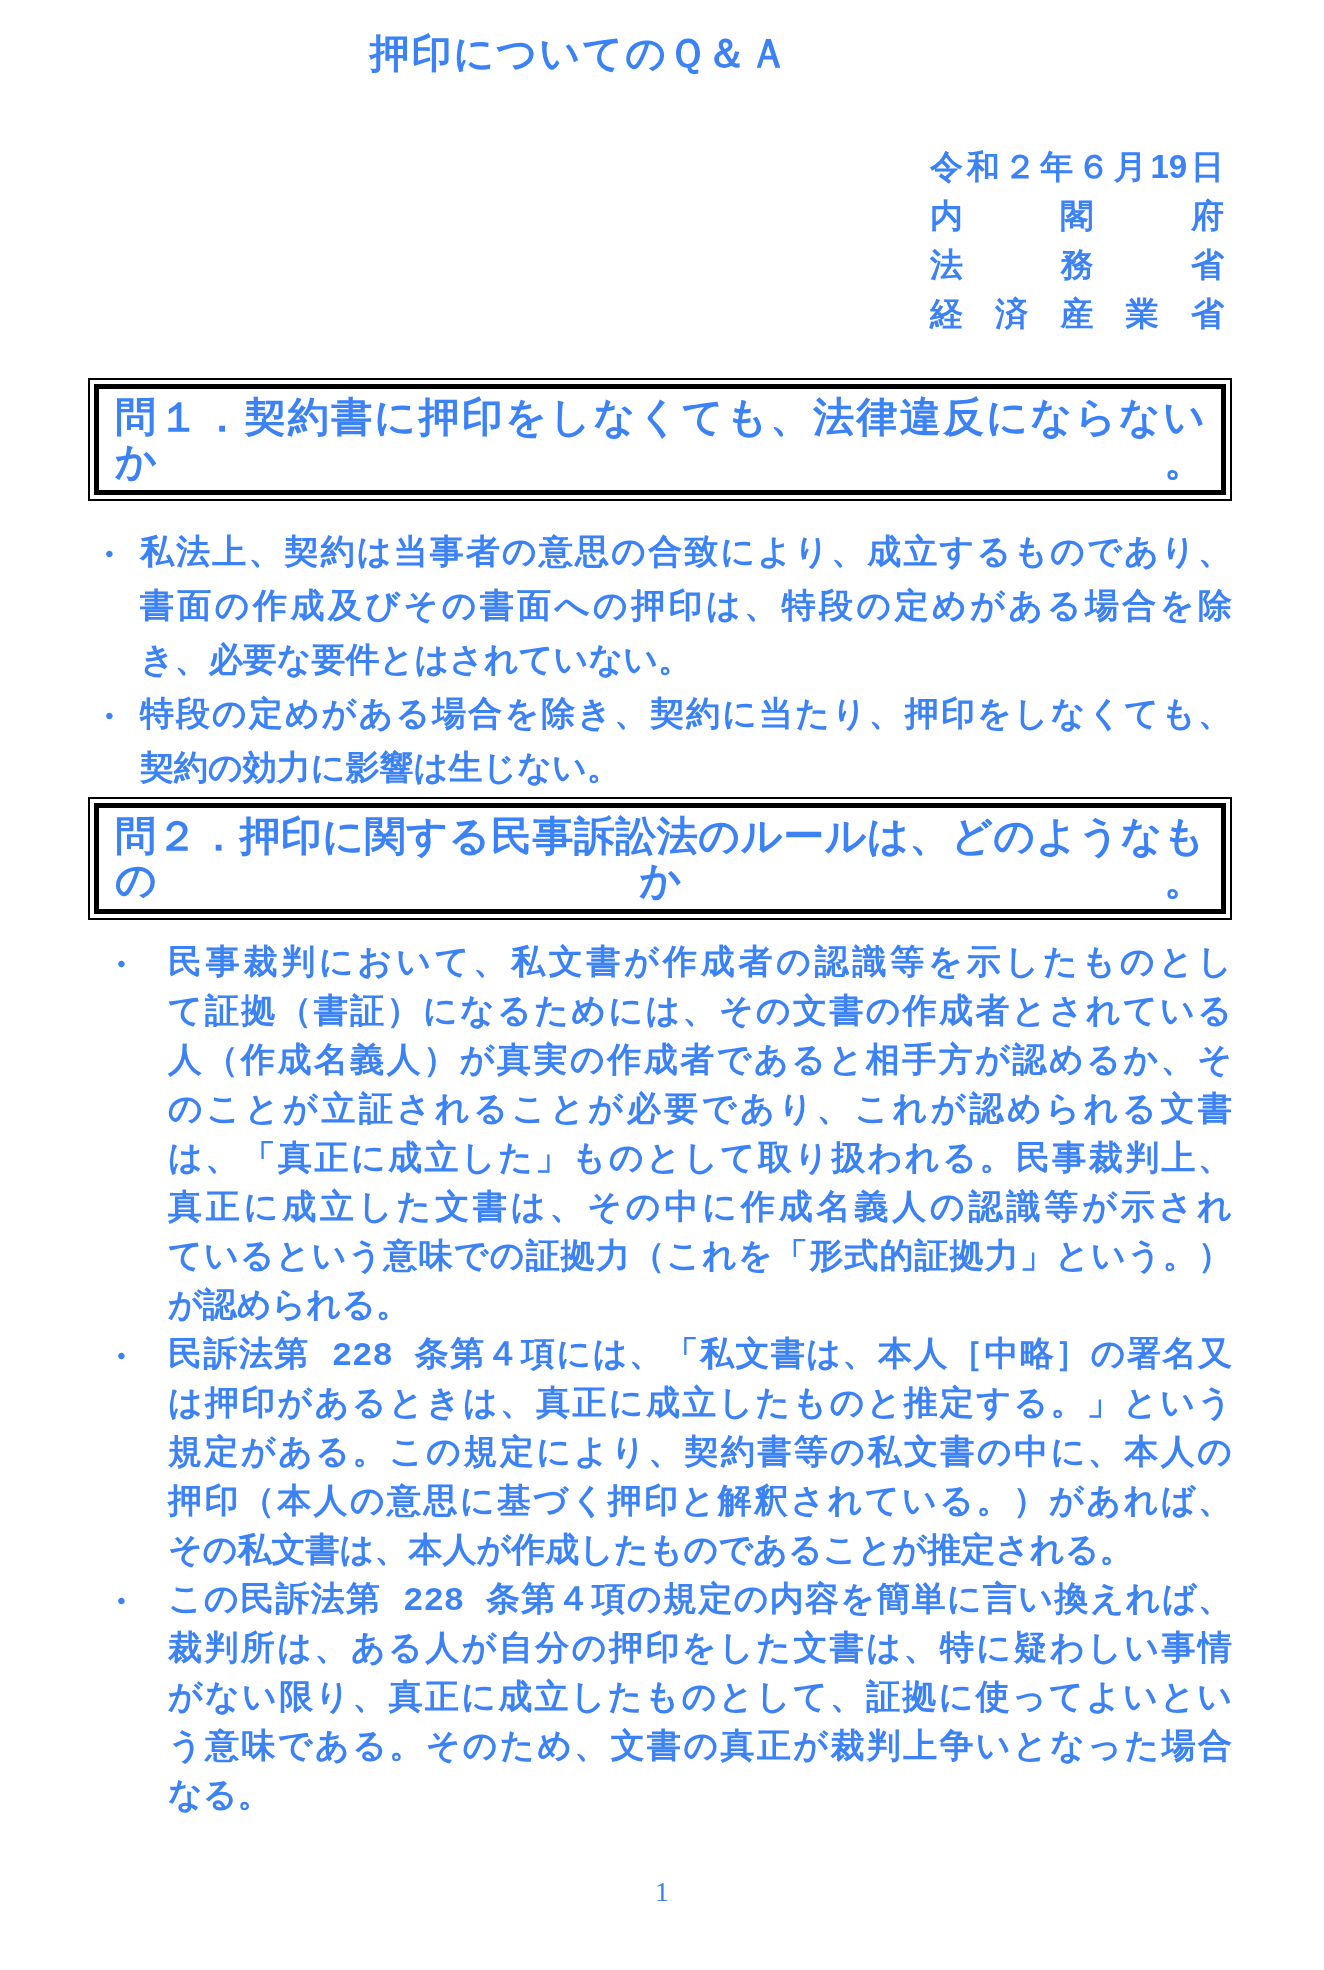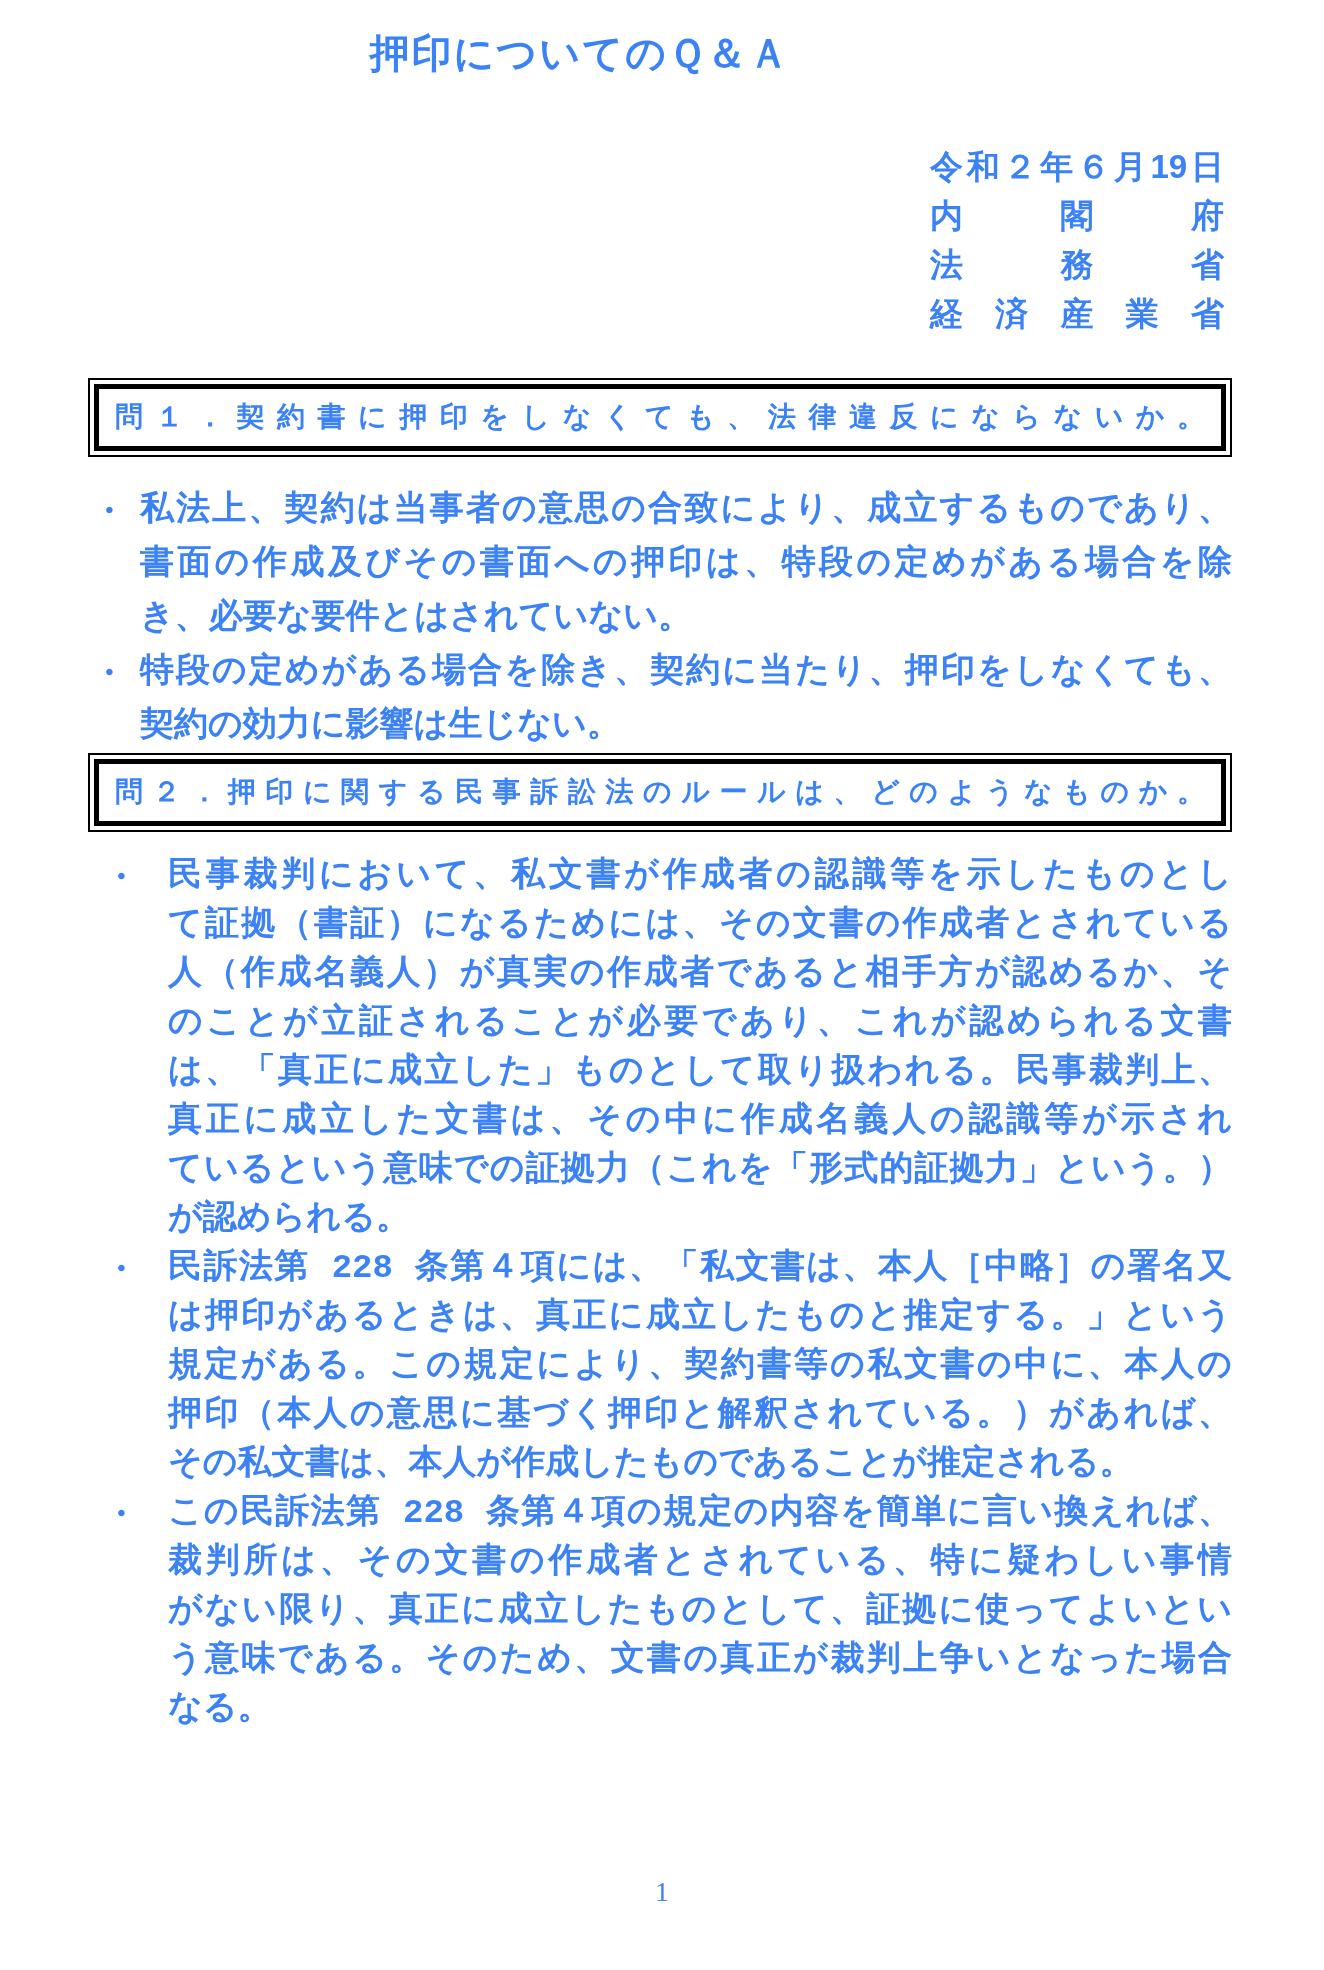--- a/index.html
+++ b/index.html
@@ -35,21 +35,21 @@
   .qbox {
     margin: 0 92px 0 88px;
     border: 2px solid #000;
     padding: 4px;
   }
   .qbox.first { margin-top: 40px; }
   .qbox.second { }
   .qbox-inner {
     border: 5px solid #000;
     padding: 6px 16px 7px 16px;
-    font-size: 28px;
+    font-size: 41px;
     font-weight: 700;
     line-height: 44px;
     text-align: justify;
     text-align-last: justify;
   }
   
   .answers {
     margin: 0 92px 0 88px;
     font-size: 34px;
     font-weight: 600;
@@ -156,21 +156,21 @@
           <div class="answer-line">は押印があるときは、真正に成立したものと推定する。」という</div>
           <div class="answer-line">規定がある。この規定により、契約書等の私文書の中に、本人の</div>
           <div class="answer-line">押印（本人の意思に基づく押印と解釈されている。）があれば、</div>
           <div class="answer-line">その私文書は、本人が作成したものであることが推定される。</div>
         </div>
       </div>
       <div class="answer-item">
         <span class="bullet">・</span>
         <div class="answer-text">
           <div class="answer-line">この民訴法第 228 条第４項の規定の内容を簡単に言い換えれば、</div>
-          <div class="answer-line">裁判所は、その文書の作成者とされている、特に疑わしい事情</div>
+          <div class="answer-line">裁判所は、ある人が自分の押印をした文書は、特に疑わしい事情</div>
           <div class="answer-line">がない限り、真正に成立したものとして、証拠に使ってよいとい</div>
           <div class="answer-line">う意味である。そのため、文書の真正が裁判上争いとなった場合</div>
           <div class="answer-line">なる。</div>
         </div>
       </div>
     </div>
 
   <div class="page-number">1</div>
 
 </div>

